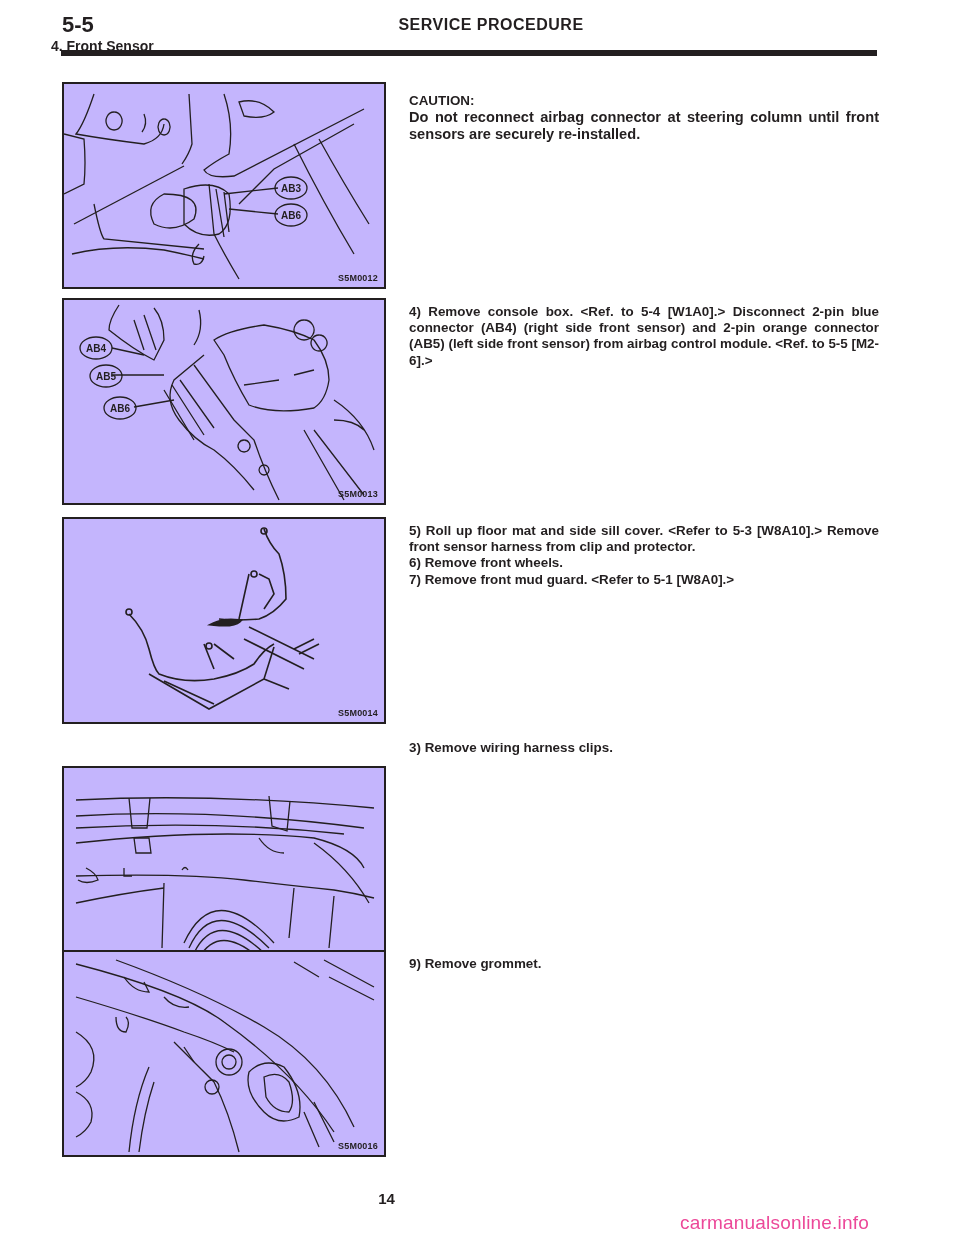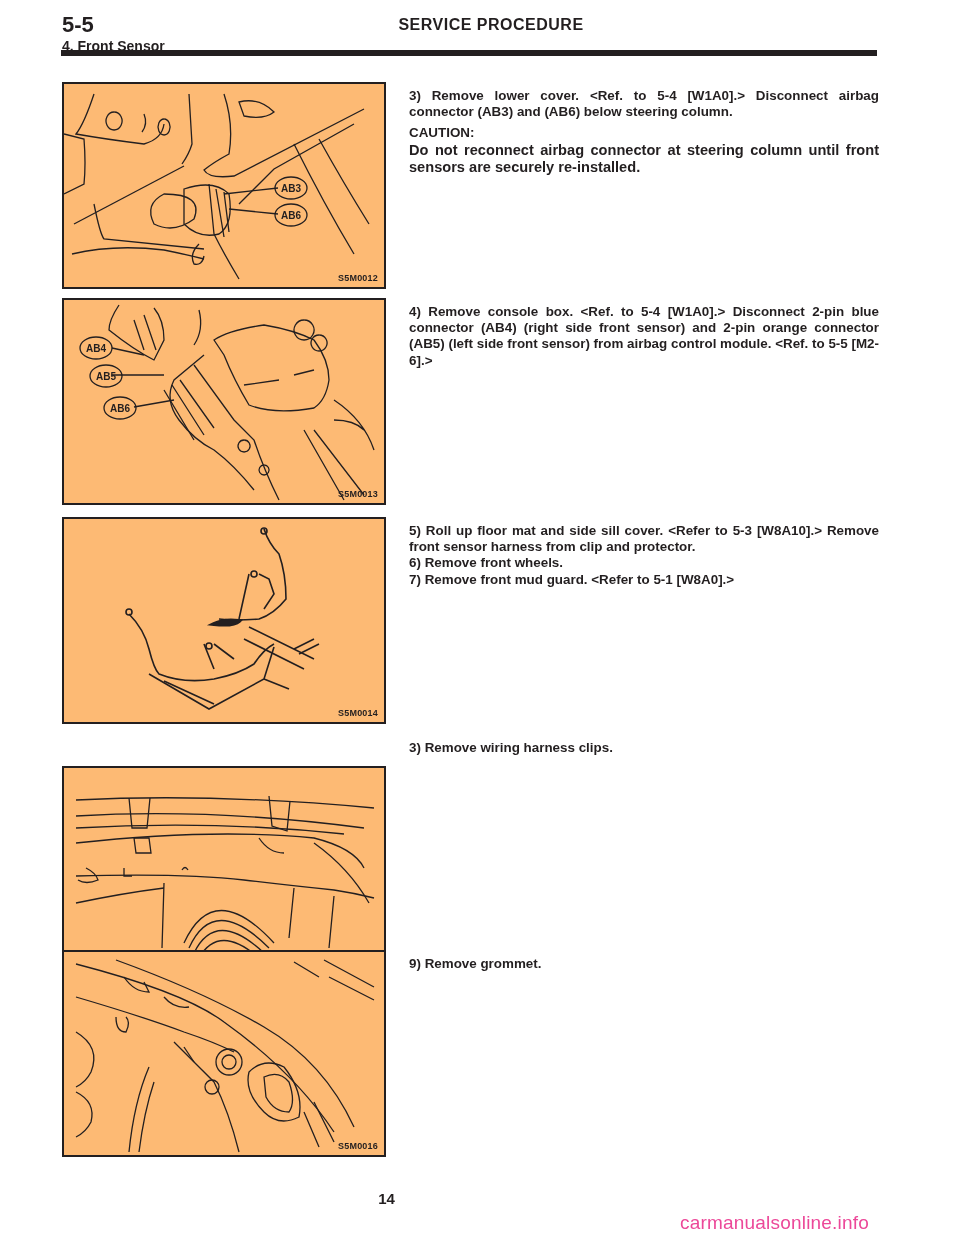--- a/index.html
+++ b/index.html
@@ -12,28 +12,28 @@
     position: absolute; left: 62px; top: 14px; font-size: 22px; font-weight: bold;
     letter-spacing: 0px; line-height: 22px;
   }
   .header-title {
     position: absolute; left: 0; width: 960px; top: 14px; text-align: center;
     font-size: 16px; font-weight: bold; line-height: 22px; letter-spacing: 0.5px;
     padding-left: 0px;
   }
   .header-title span { position: relative; left: 11px; }
   .header-sub {
-    position: absolute; left: 62px; top: 38px; font-size: 14px; font-weight: bold; line-height: 16px;
+    position: absolute; left: 51px; top: 38px; font-size: 14px; font-weight: bold; line-height: 16px;
   }
   .header-rule {
     position: absolute; left: 61px; top: 50px; width: 816px; height: 6px; background: #231f20;
   }
   .figure {
     position: absolute; left: 62px; width: 324px; height: 207px;
-    border: 2px solid #231f20; background: #fdba74; box-sizing: border-box;
+    border: 2px solid #231f20; background: #c4b5fd; box-sizing: border-box;
   }
   .figure svg { position: absolute; left: 0; top: 0; }
   .fig-label {
     position: absolute; right: 6px; bottom: 4px; font-size: 9px; font-weight: bold;
     letter-spacing: 0.2px;
   }
   .step {
     position: absolute; left: 409px; width: 470px; font-size: 13.4px; font-weight: bold;
     line-height: 16.2px; text-align: justify;
   }
@@ -81,21 +81,20 @@
     <ellipse cx="227" cy="104" rx="16" ry="11"></ellipse>
     <ellipse cx="227" cy="131" rx="16" ry="11"></ellipse>
     <path d="M175 120 L210 85 L290 40"></path>
     <text x="227" y="108" font-size="10" font-weight="bold" fill="#231f20" stroke="none" text-anchor="middle">AB3</text>
     <text x="227" y="135" font-size="10" font-weight="bold" fill="#231f20" stroke="none" text-anchor="middle">AB6</text>
   </svg>
   <div class="fig-label">S5M0012</div>
 </div>
 
 <div class="step" style="top:88px;">
-  <p>3)  Remove lower cover. &lt;Ref. to 5-4 [W1A0].&gt; Disconnect airbag connector (AB3) and (AB6) below steering column.</p>
   <p class="caution-head">CAUTION:</p>
   <p class="caution-body">Do not reconnect airbag connector at steering column until front sensors are securely re-installed.</p>
 </div>
 
 <div class="figure" style="top:298px;">
   <svg width="320" height="203" viewBox="0 0 320 203" fill="none" stroke="#231f20" stroke-width="1.3">
     <path d="M55 5 Q45 20 45 30 Q70 50 90 60 L100 40 Q100 20 90 8"></path>
     <path d="M70 20 l10 30 M80 15 l12 35"></path>
     <path d="M135 10 Q140 30 130 45"></path>
     <path d="M150 40 Q165 30 200 25 Q230 30 250 40 Q265 60 265 80 Q262 100 250 108 Q210 115 185 105 Q170 80 160 55z"></path>

